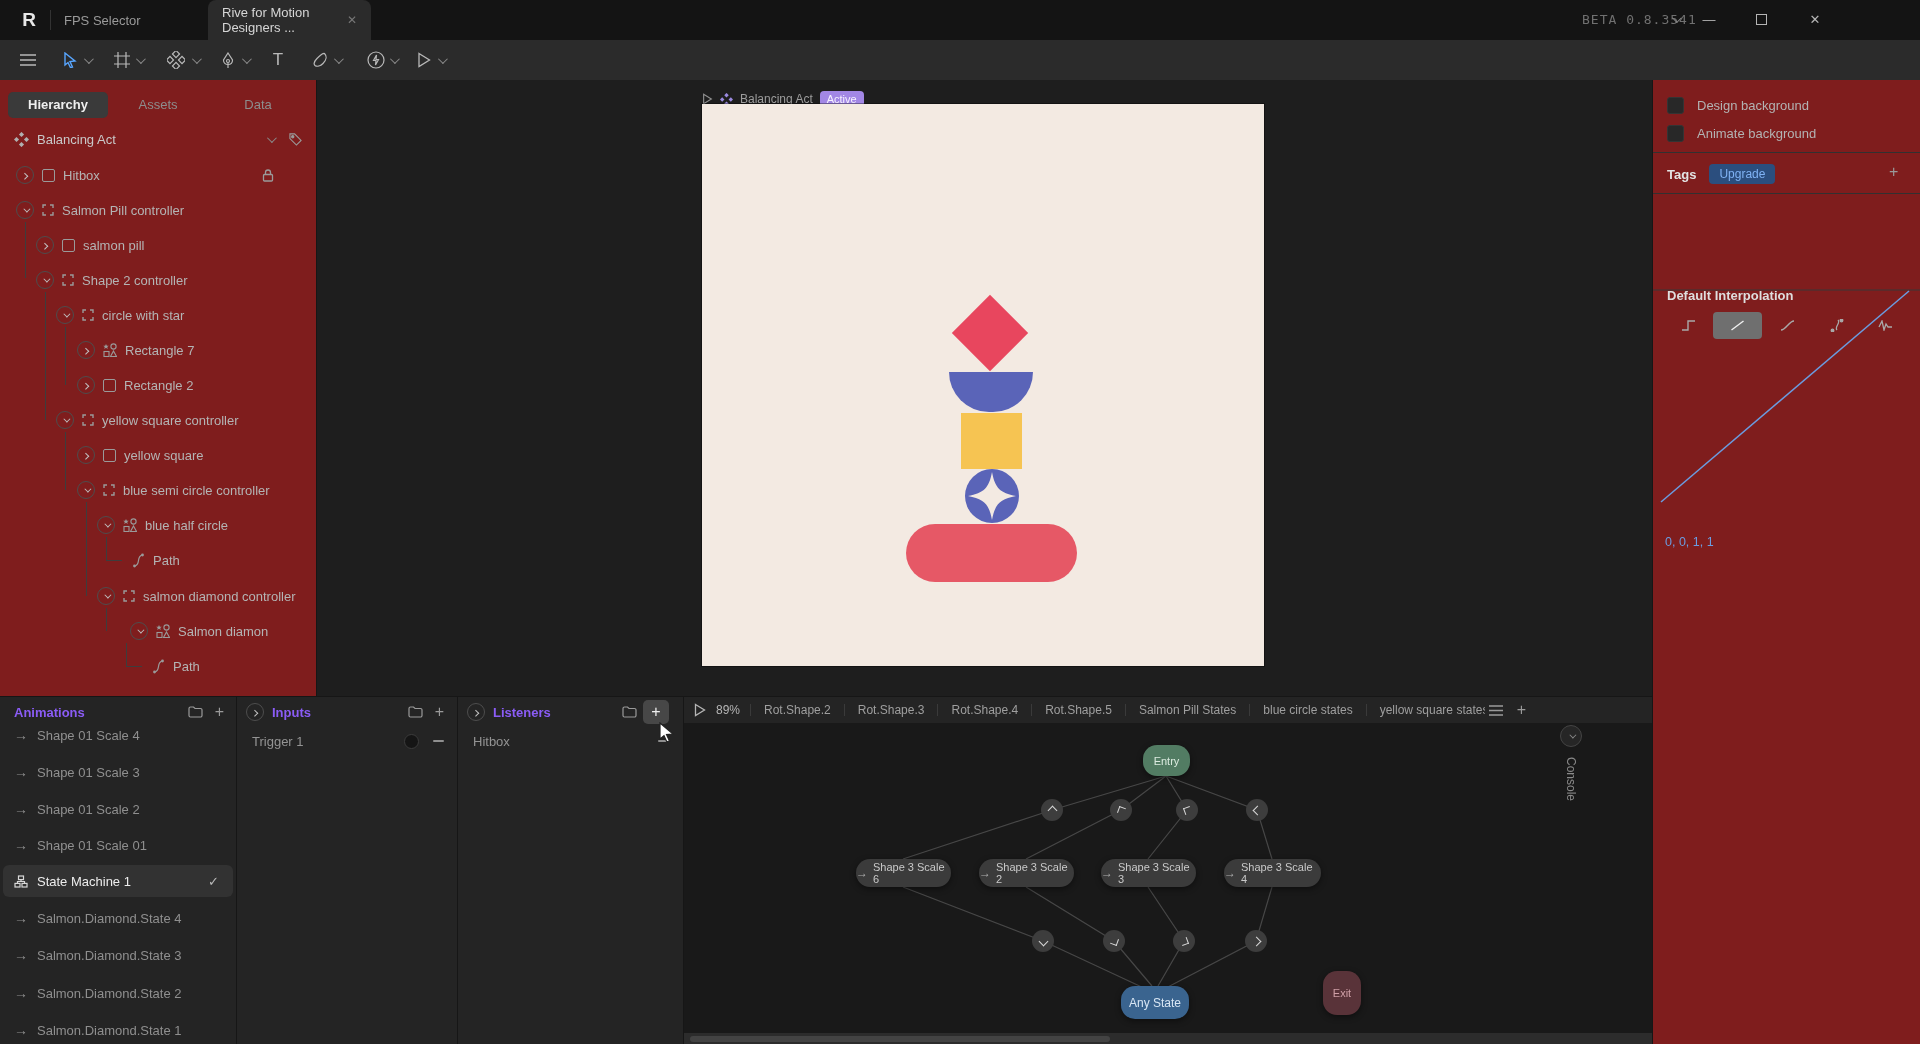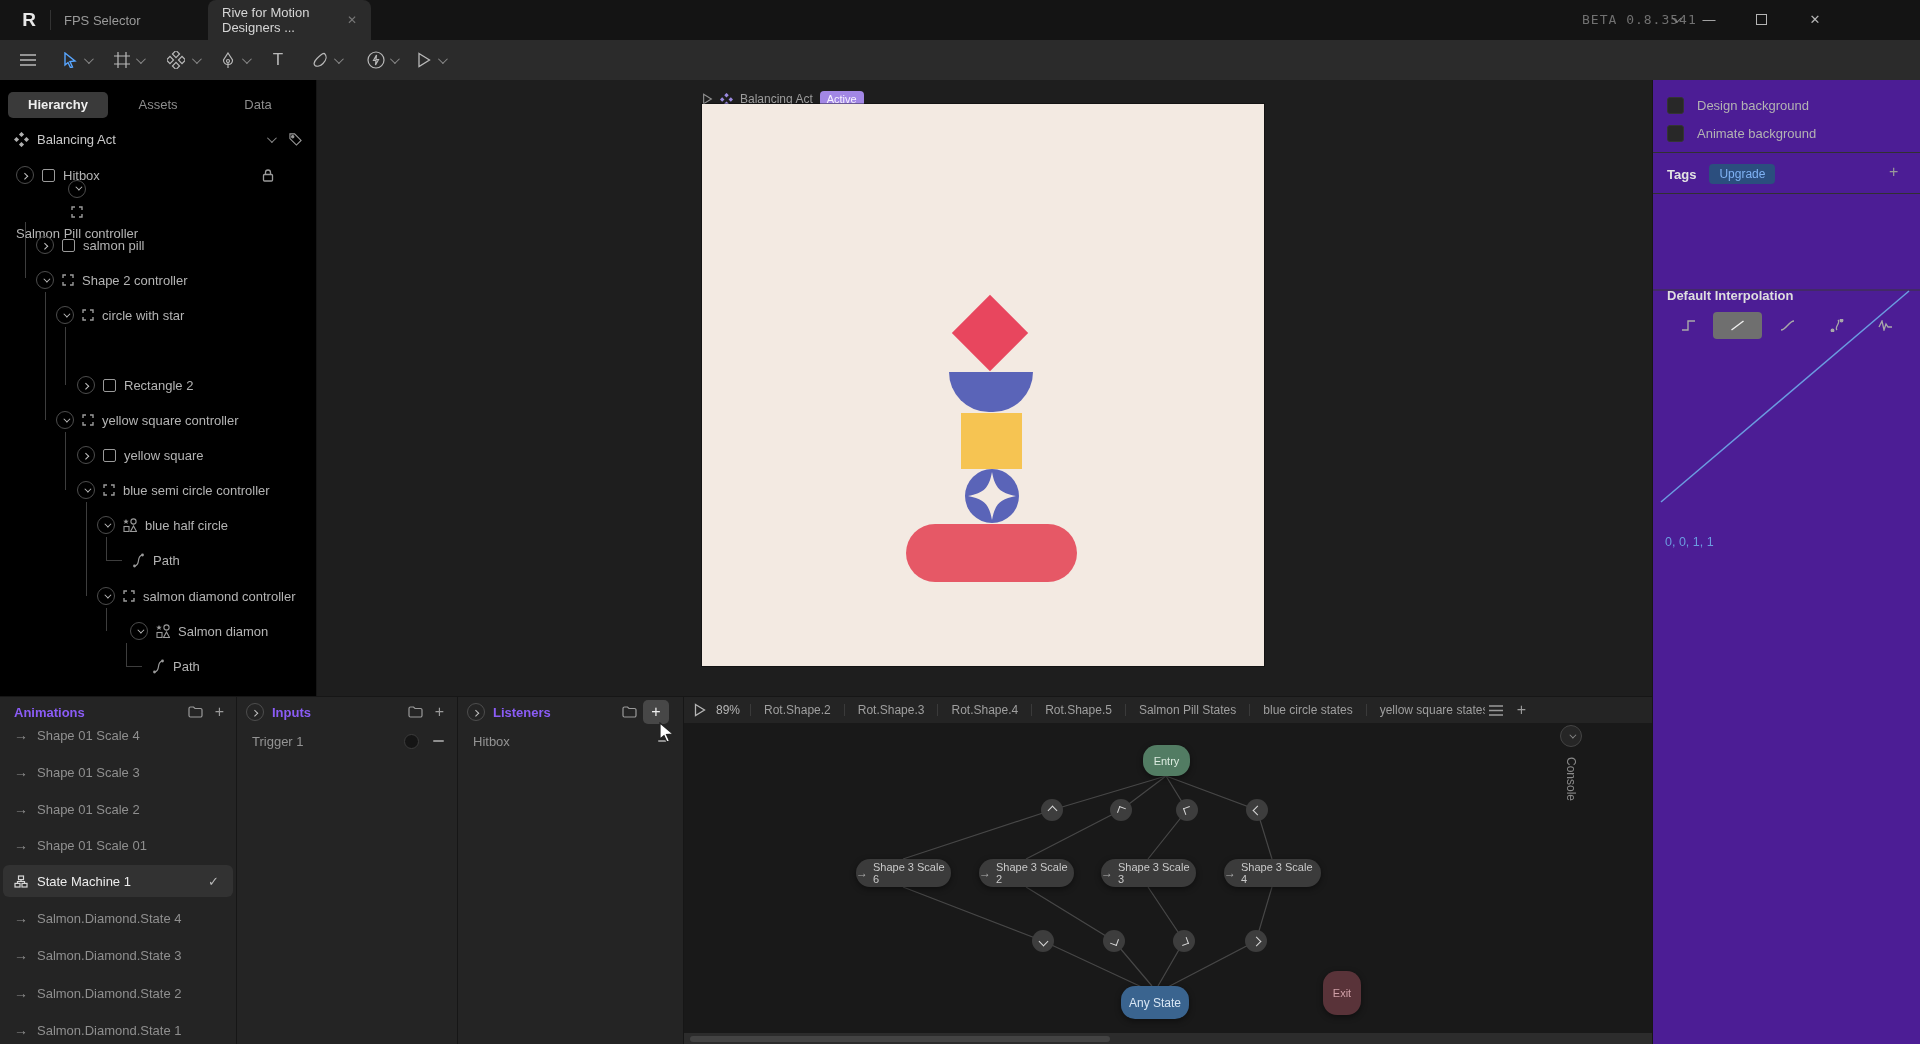--- a/index.html
+++ b/index.html
@@ -34,21 +34,21 @@
     background:#2fae85; color:#fff; font-size:13px; font-weight:bold; text-align:center; line-height:26px; }
   .zoom-ctl { position:absolute; left:1532px; top:53px; font-size:12.5px; color:#9c9c9c; }
   .export-btn { position:absolute; left:1583px; top:46px; width:72px; height:29px; background:#3a66e4;
     color:#fff; font-size:13px; border:none; border-radius:6px; text-align:center; line-height:29px; }
   .mode-toggle { position:absolute; left:1667px; top:45px; width:243px; height:31px; background:#232323;
     border-radius:6px; display:flex; }
   .mode-seg { flex:1; text-align:center; line-height:31px; font-size:13px; color:#a8a8a8; border-radius:6px; }
   .mode-seg.active { background:#454545; color:#f2f2f2; font-weight:bold; }
 
   
-  #left-panel { position:absolute; left:0; top:80px; width:317px; height:616px; background:#000000;
+  #left-panel { position:absolute; left:0; top:80px; width:317px; height:616px; background:#7f1d1d;
     border-right:1px solid #161616; }
   .lp-tabs { position:absolute; left:8px; top:12px; width:300px; height:26px; display:flex; }
   .lp-tab { flex:1; text-align:center; line-height:26px; font-size:13px; color:#8d8d8d; border-radius:5px; }
   .lp-tab.active { background:#3a3a3a; color:#efefef; font-weight:bold; }
   .tree-row { position:absolute; height:34px; display:flex; align-items:center; font-size:13px;
     color:#b4b4b4; width:100%; }
   .tw { display:flex; align-items:center; gap:8px; }
   .exp { width:18px; height:18px; border:1px solid #4d4d4d; border-radius:50%; flex:none;
     display:flex; align-items:center; justify-content:center; }
   .exp .chev { width:5px; height:5px; border-color:#c0c0c0; }
@@ -61,21 +61,21 @@
   
   #canvas-area { position:absolute; left:318px; top:80px; width:1334px; height:616px; background:#1e1e1e; }
   .ab-header { position:absolute; left:384px; top:11px; display:flex; align-items:center; gap:7px;
     font-size:12px; color:#9c9c9c; }
   .badge-active { background:#a287e5; color:#f6f2ff; font-size:11px; padding:2px 7px; border-radius:4px; }
   .artboard { position:absolute; left:384px; top:24px; width:562px; height:562px; background:#f3eae2;
     box-shadow:0 0 0 1px rgba(0,0,0,.35); }
   .shape { position:absolute; }
 
   
-  #inspector { position:absolute; left:1652px; top:80px; width:268px; height:964px; background:#4c1d95;
+  #inspector { position:absolute; left:1652px; top:80px; width:268px; height:964px; background:#7f1d1d;
     border-left:1px solid #161616; }
   .insp-row { position:absolute; left:14px; display:flex; align-items:center; gap:13px; font-size:13px;
     color:#b3b3b3; }
   .checkbox { width:17px; height:17px; background:#282828; border:1px solid #343434; border-radius:3px; }
   .insp-div { position:absolute; left:0; width:268px; height:1px; background:#313131; }
   .tags-label { font-size:13px; font-weight:bold; color:#e3e3e3; }
   .upgrade { background:#2b4e7e; color:#7fb2f4; font-size:12px; padding:3px 10px; border-radius:4px; }
   .interp-title { position:absolute; left:14px; top:208px; font-size:13px; font-weight:bold; color:#dedede; }
   .interp-btns { position:absolute; left:11px; top:232px; width:246px; height:27px; display:flex; gap:1px; }
   .interp-btn { flex:1; display:flex; align-items:center; justify-content:center; border-radius:4px;
@@ -270,21 +270,21 @@
     </div>
     <div class="row-right" style="right:42px;">
       <svg width="12" height="13" viewBox="0 0 12 13" fill="none" stroke="#9a9a9a" stroke-width="1.3">
         <rect x="1.5" y="5.5" width="9" height="6.5" rx="1"></rect>
           <path d="M3.5 5.5 V3.5 a2.5 2.5 0 0 1 5 0 V5.5"></path>
         </svg>
     </div>
   </div>
 
   <div class="tree-row" style="top:113px;">
-    <div class="tw" style="margin-left:16px;flex-direction:column;">
+    <div class="tw" style="margin-left:16px;">
       <div class="exp">
           <span class="chev"></span>
         </div>
       <svg width="12" height="12" viewBox="0 0 12 12" stroke="#9a9a9a" stroke-width="1.4" fill="none">
         <path d="M1 4 V1 H4 M8 1 H11 V4 M11 8 V11 H8 M4 11 H1 V8"></path>
         </svg>
       <span>Salmon Pill controller</span>
     </div>
   </div>
 
@@ -315,20 +315,34 @@
       <div class="exp">
           <span class="chev"></span>
         </div>
       <svg width="12" height="12" viewBox="0 0 12 12" stroke="#9a9a9a" stroke-width="1.4" fill="none">
         <path d="M1 4 V1 H4 M8 1 H11 V4 M11 8 V11 H8 M4 11 H1 V8"></path>
         </svg>
       <span>circle with star</span>
     </div>
   </div>
 
+  <div class="tree-row" style="top:253px;">
+    <div class="tw" style="margin-left:77px;">
+      <div class="exp closed">
+          <span class="chev"></span>
+        </div>
+      <svg width="14" height="14" viewBox="0 0 14 14" stroke="#9a9a9a" stroke-width="1.1" fill="none">
+        <path d="M3 1 L3.8 2.8 L5.8 2.8 L4.2 4 L4.8 6 L3 4.8 L1.2 6 L1.8 4 L0.2 2.8 L2.2 2.8 Z" fill="#9a9a9a" stroke="none"></path>
+        <circle cx="10.5" cy="3.5" r="2.6"></circle>
+          <rect x="1" y="8.5" width="5" height="5"></rect>
+          <path d="M10.5 8 L13.5 13.5 H7.5 Z"></path>
+        </svg>
+      <span>Rectangle 7</span>
+    </div>
+  </div>
 
   <div class="tree-row" style="top:288px;">
     <div class="tw" style="margin-left:77px;">
       <div class="exp closed">
           <span class="chev"></span>
         </div>
       <div class="sq-icon"></div>
       <span>Rectangle 2</span>
     </div>
   </div>

